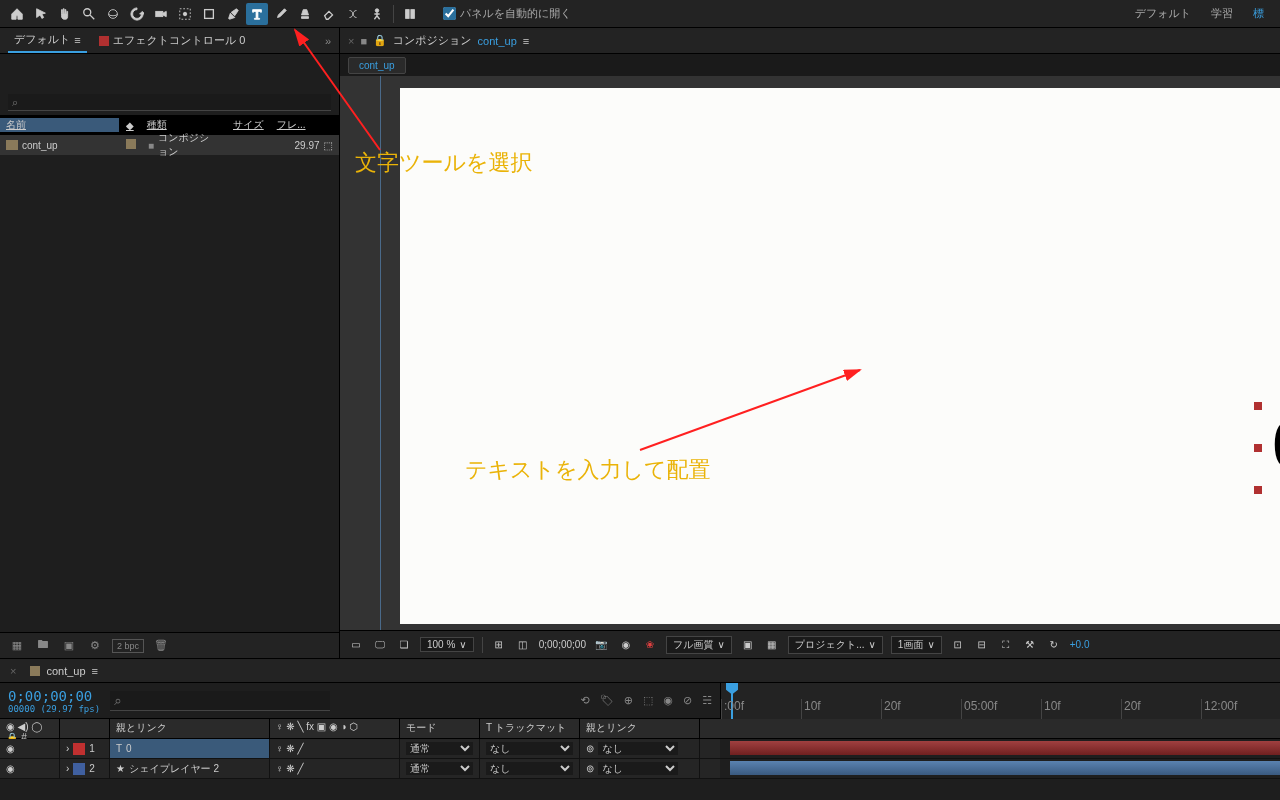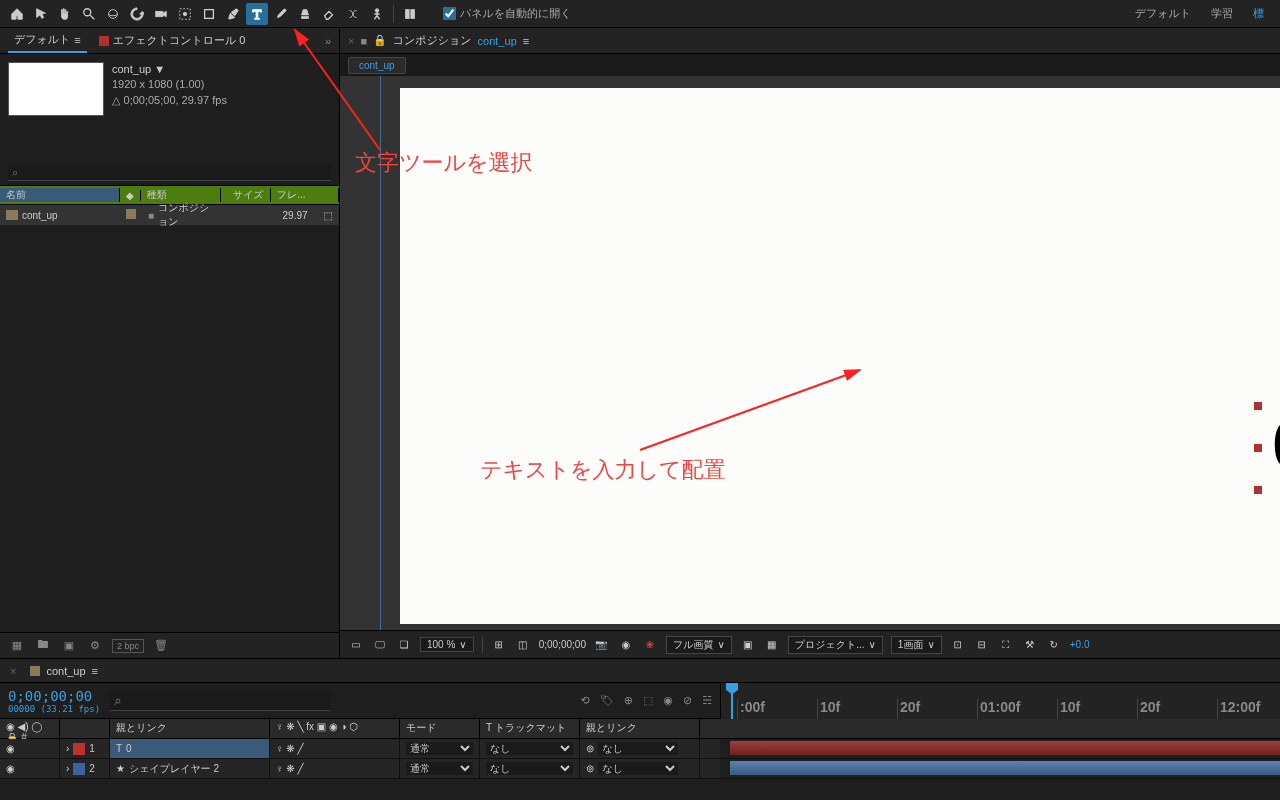--- a/index.html
+++ b/index.html
@@ -17,26 +17,26 @@
 .left-panel { width:340px; background:#1e1e1e; border-right:1px solid #000; display:flex; flex-direction:column; }
 .panel-tabs { height:26px; display:flex; align-items:center; padding:0 8px; gap:6px; border-bottom:1px solid #000; background:#232323; }
 .panel-tab { padding:4px 6px; color:#ccc; cursor:pointer; display:flex; align-items:center; gap:4px; }
 .panel-tab.active { border-bottom:2px solid #3a9fe0; }
 .panel-tab .sq { width:10px; height:10px; background:#b03030; }
 .proj-body { padding:8px; display:flex; gap:8px; }
 .thumb { width:96px; height:54px; background:#fff; border:1px solid #555; }
 .proj-info { color:#aaa; line-height:1.4; }
 .proj-search { margin:40px 8px 4px 8px; }
 .proj-search input { width:100%; background:#1a1a1a; border:none; border-bottom:1px solid #444; color:#ccc; padding:2px 4px; font-size:11px; }
-.proj-headers { display:flex; background:#4d7c0f; border-top:1px solid #000; border-bottom:1px solid #000; height:20px; align-items:center; font-size:10px; color:#ccc; }
+.proj-headers { display:flex; background:#000000; border-top:1px solid #000; border-bottom:1px solid #000; height:20px; align-items:center; font-size:10px; color:#ccc;text-decoration:underline; }
 .proj-headers div { padding:0 6px; border-right:1px solid #000; }
 .ph-name { flex:0 0 120px; background:#3a5a7a; } .ph-tag { flex:0 0 18px; } .ph-type { flex:0 0 80px; } .ph-size { flex:0 0 50px; text-align:right; } .ph-fps { flex:1; }
 .proj-row { display:flex; height:20px; align-items:center; font-size:10px; background:#333; }
 .proj-row div { padding:0 6px; }
-.pr-name { flex:0 0 120px; display:flex; align-items:center; gap:4px; } .pr-tag { flex:0 0 18px; } .pr-type { flex:0 0 80px; display:flex; align-items:center; gap:4px; } .pr-size { flex:0 0 50px; } .pr-fps { flex:1; display:flex; align-items:center; justify-content:flex-end; gap:16px; }
+.pr-name { flex:0 0 120px; display:flex; align-items:center; gap:4px; } .pr-tag { flex:0 0 18px; } .pr-type { flex:0 0 80px; display:flex; align-items:center; gap:4px; } .pr-size { flex:0 0 50px; } .pr-fps { flex:1; display:flex; align-items:center; justify-content:flex-end; gap:4px; }
 .comp-icon { width:12px; height:10px; background:#8a7a5a; display:inline-block; }
 .right-panel { flex:1; background:#1e1e1e; display:flex; flex-direction:column; }
 .comp-tabs { height:26px; display:flex; align-items:center; padding:0 8px; gap:6px; border-bottom:1px solid #000; background:#232323; }
 .comp-tabs .lock { color:#888; }
 .comp-name-link { color:#3a9fe0; }
 .subtab-row { height:22px; background:#1a1a1a; display:flex; align-items:center; padding:0 8px; }
 .subtab { padding:2px 10px; background:#2a2a2a; border:1px solid #444; border-radius:2px; color:#3a9fe0; font-size:10px; }
 .viewport { flex:1; background:#333; position:relative; overflow:hidden; }
 .canvas-area { position:absolute; left:60px; top:12px; right:0; bottom:6px; background:#fcfcfa; }
 .ruler-v { position:absolute; left:40px; top:0; width:1px; height:100%; background:#4a6a8a; }
@@ -58,40 +58,40 @@
 .tl-controls { height:36px; display:flex; align-items:center; background:#1e1e1e; border-bottom:1px solid #000; }
 .tl-left { width:720px; display:flex; align-items:center; padding:0 8px; gap:10px; }
 .tl-time { color:#3a9fe0; font-size:14px; font-family:monospace; }
 .tl-sub { color:#3a9fe0; font-size:9px; font-family:monospace; }
 .tl-search { flex:1; }
 .tl-search input { width:220px; background:#1a1a1a; border:none; border-bottom:1px solid #444; color:#ccc; padding:2px 4px; }
 .tl-icons { display:flex; gap:10px; color:#888; }
 .tl-ruler { flex:1; height:36px; position:relative; background:#232323; border-left:1px solid #000; }
 .tl-marker { position:absolute; top:0; bottom:0; width:2px; background:#3a9fe0; left:10px; }
 .tl-marker::before { content:""; position:absolute; top:0; left:-5px; width:12px; height:12px; background:#3a9fe0; clip-path:polygon(0 0,100% 0,100% 60%,50% 100%,0 60%); }
-.tl-ticks { position:absolute; top:16px; left:16px; right:0; height:20px; display:flex; color:#888; font-size:14px; font-family:monospace;font-weight:bold; }
+.tl-ticks { position:absolute; top:16px; left:0; right:0; height:20px; display:flex; color:#888; font-size:12px; font-family:monospace; }
 .tl-ticks span { flex:0 0 80px; border-left:1px solid #444; padding-left:2px; }
 .tl-headers { height:20px; display:flex; background:#2a2a2a; border-bottom:1px solid #000; font-size:10px; }
 .tlh-left { width:720px; display:flex; }
 .tlh-left > div { padding:2px 6px; border-right:1px solid #000; }
 .tlh-vis{width:60px} .tlh-idx{width:50px} .tlh-src{width:160px} .tlh-sw{width:130px} .tlh-mode{width:80px} .tlh-trk{width:100px} .tlh-par{width:120px}
 .tl-row { height:20px; display:flex; font-size:10px; border-bottom:1px solid #111; }
 .tlr-left { width:720px; display:flex; background:#252525; }
 .tlr-left > div { padding:2px 6px; border-right:1px solid #111; display:flex; align-items:center; gap:4px; }
 .tlr-vis{width:60px} .tlr-idx{width:50px} .tlr-src{width:160px} .tlr-sw{width:130px} .tlr-mode{width:80px} .tlr-trk{width:100px} .tlr-par{width:120px}
 .tlr-right { flex:1; position:relative; }
 .layer-bar { position:absolute; top:2px; left:10px; right:0; height:14px; }
 .lb-red { background:linear-gradient(#a04040,#702020); }
 .lb-blue { background:linear-gradient(#5a82b0,#3a5a80); }
 .color-chip { width:12px; height:12px; }
 .cc-red{background:#c03030} .cc-blue{background:#4060a0}
 .eye { width:12px; height:12px; color:#ccc; }
 .dd { width:100%; background:#1a1a1a; border:none; color:#ccc; font-size:10px; }
 .tl-row.sel .tlr-src { background:#3a5a7a; }
-.annot { position:absolute; color:#ef4444; font-size:22px; pointer-events:none; z-index:100; }
+.annot { position:absolute; color:#eab308; font-size:22px; pointer-events:none; z-index:100; }
 .arrow-line { stroke:#ff2020; stroke-width:2; fill:none; }
 .arrow-head { fill:#ff2020; }
 svg.overlay { position:absolute; top:0; left:0; pointer-events:none; z-index:99; }
 .proj-footer { margin-top:auto; height:26px; background:#232323; border-top:1px solid #000; display:flex; align-items:center; padding:0 8px; gap:8px; color:#888; }
 .proj-footer .pf-btn { width:18px; height:18px; display:flex; align-items:center; justify-content:center; }
 </style>
 </head>
 <body>
 
 <div class="toolbar">
@@ -201,28 +201,20 @@
 <div class="main">
 
   <div class="left-panel">
     <div class="panel-tabs">
       <div class="panel-tab active"><span>デフォルト</span> ≡</div>
       <div class="panel-tab">
           <span class="sq"></span>
           <span>エフェクトコントロール 0</span>
         </div>
       <span style="margin-left:auto;color:#888">»</span>
-    </div>
-    <div class="proj-body">
-      <div class="thumb"></div>
-      <div class="proj-info">
-        <div style="color:#ccc">cont_up ▼</div>
-        <div>1920 x 1080 (1.00)</div>
-        <div>△ 0;00;05;00, 29.97 fps</div>
-      </div>
     </div>
     <div class="proj-search"><input placeholder="⌕" style=""></div>
     <div class="proj-headers">
       <div class="ph-name">名前</div>
       <div class="ph-tag">◆</div>
       <div class="ph-type">種類</div>
       <div class="ph-size">サイズ</div>
       <div class="ph-fps">フレ...</div>
     </div>
     <div class="proj-row">
@@ -304,40 +296,40 @@
 
 <div class="timeline">
   <div class="tl-tabs">
     <span style="color:#666">×</span>
     <div class="tl-tab"><span class="sq"></span><span>cont_up</span> ≡</div>
   </div>
   <div class="tl-controls">
     <div class="tl-left">
       <div>
         <div class="tl-time">0;00;00;00</div>
-        <div class="tl-sub">00000 (33.21 fps)</div>
+        <div class="tl-sub">00000 (29.97 fps)</div>
       </div>
       <div class="tl-search"><input placeholder="⌕" style=""></div>
       <div class="tl-icons">
         <span>⟲</span>
         <span>🏷</span>
         <span>⊕</span>
         <span>⬚</span>
         <span>◉</span>
         <span>⊘</span>
         <span>☵</span>
       </div>
     </div>
     <div class="tl-ruler">
       <div class="tl-marker"></div>
       <div class="tl-ticks">
         <span>:00f</span>
           <span>10f</span>
           <span>20f</span>
-        <span>01:00f</span>
+        <span>05:00f</span>
           <span>10f</span>
           <span>20f</span>
         <span>12:00f</span>
 
       </div>
     </div>
   </div>
   <div class="tl-headers">
     <div class="tlh-left">
       <div class="tlh-vis">◉ ◀) ◯ 🔒  #</div>
@@ -410,13 +402,13 @@
 <svg class="overlay" width="1280" height="800">
   <defs>
       <marker id="ah" markerWidth="10" markerHeight="10" refX="8" refY="3" orient="auto">
         <path d="M0,0 L0,6 L9,3 z" class="arrow-head"></path>
       </marker>
     </defs>
   <line x1="380" y1="150" x2="295" y2="30" class="arrow-line" marker-end="url(#ah)"></line>
   <line x1="640" y1="450" x2="860" y2="370" class="arrow-line" marker-end="url(#ah)"></line>
 </svg>
 <div class="annot" style="left:355px;top:148px">文字ツールを選択</div>
-<div class="annot" style="left:480px;top:455px">テキストを入力して配置</div>
+<div class="annot" style="left:465px;top:455px">テキストを入力して配置</div>
 
 </body></html>

